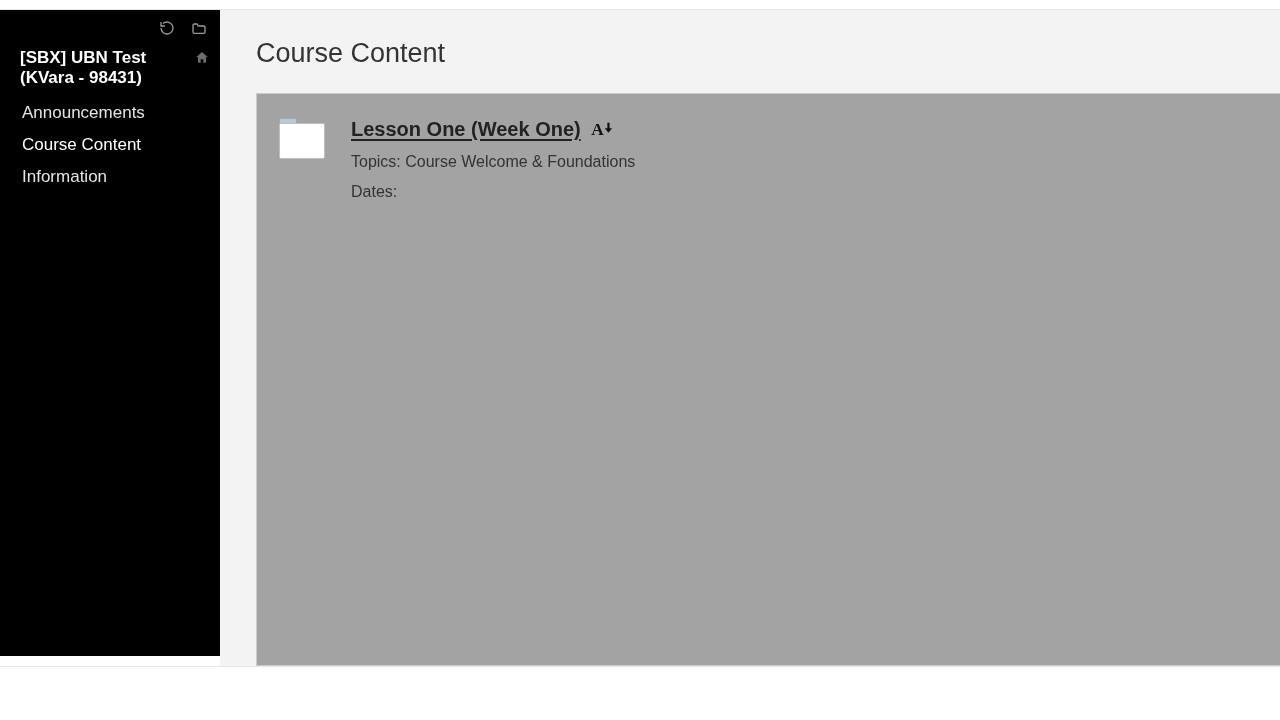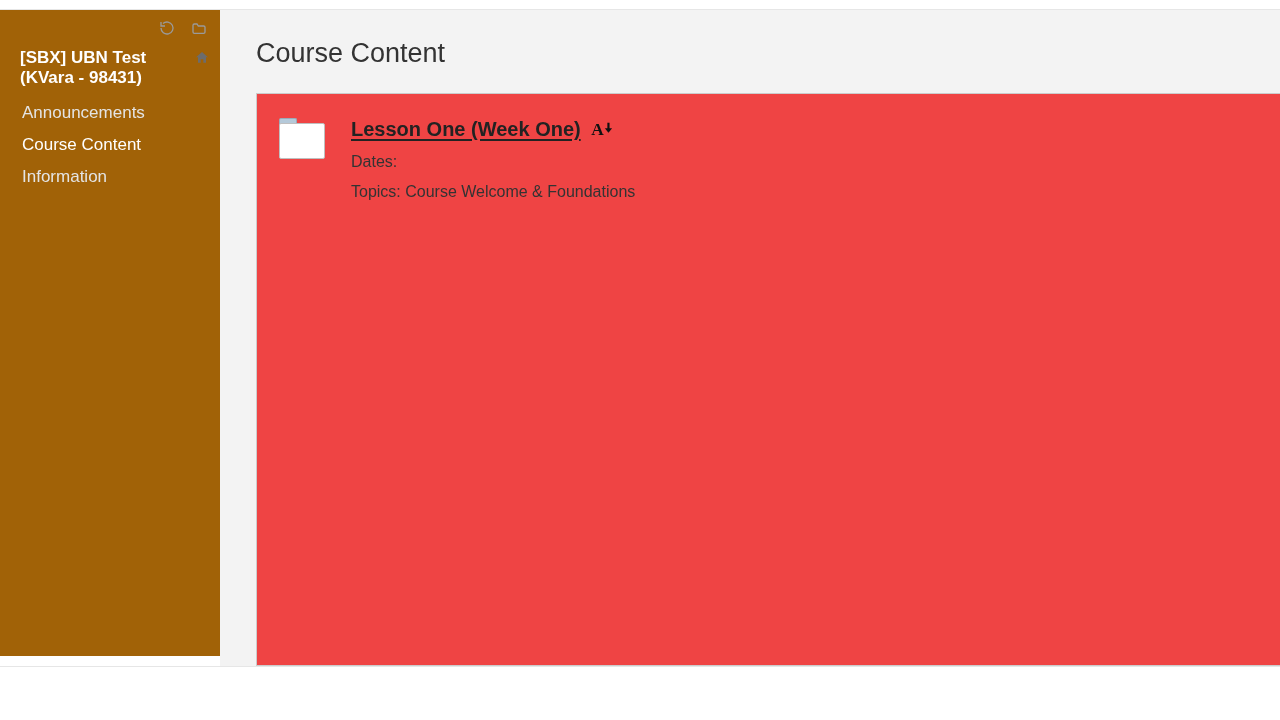--- a/index.html
+++ b/index.html
@@ -4,39 +4,39 @@
 <style>
   * { box-sizing: border-box; margin: 0; padding: 0; }
   html, body { height: 100%; font-family: "Helvetica Neue", Arial, sans-serif; }
   body { display: flex; flex-direction: column; width: 1280px; height: 720px; overflow: hidden; background: #fff; }
 
   .topstrip { height: 10px; background: #fff; border-bottom: 1px solid #e6e6e6; box-shadow: 0 1px 2px rgba(0,0,0,0.05); }
 
   .shell { flex: 1; display: flex; min-height: 0; }
 
   
-  .sidebar { width: 220px; background: #a16207; color: #fff; display: flex; flex-direction: column; height: 646px; }
+  .sidebar { width: 220px; background: #000000; color: #fff; display: flex; flex-direction: column; height: 646px; }
   .sb-tools { display: flex; justify-content: flex-end; align-items: center; gap: 14px; padding: 8px 12px 4px 12px; height: 32px; }
   .sb-tools .tool { width: 18px; height: 18px; display: inline-flex; align-items: center; justify-content: center; color: #9a9a9a; cursor: pointer; }
   .sb-tools .tool svg { display: block; }
 
   .sb-course { display: flex; align-items: flex-start; padding: 6px 10px 8px 20px; gap: 8px; }
   .sb-course .title { flex: 1; font-weight: 700; font-size: 17px; line-height: 1.2; color: #fff; }
   .sb-course .home { color: #6c6c6c; margin-top: 2px; }
   .sb-course .home svg { display:block; }
 
   .sb-nav { list-style: none; }
   .sb-nav li { padding: 6px 10px 6px 22px; font-size: 17px; color: #e4e4e4; cursor: pointer; }
   .sb-nav li.active { color: #fff; }
 
   
   .main { flex: 1; background: #f3f3f3; display: flex; flex-direction: column; min-width: 0; }
   .page-title { font-size: 27px; font-weight: 400; color: #333; padding: 28px 0 24px 36px; }
 
-  .panel { background: #ef4444; border: 1px solid #ccc; border-right: none; margin-left: 36px; flex: 1; min-height: 0; padding: 22px 22px; height: 498px; }
+  .panel { background: #a3a3a3; border: 1px solid #ccc; border-right: none; margin-left: 36px; flex: 1; min-height: 0; padding: 22px 22px; height: 498px; }
 
   .item { display: flex; align-items: flex-start; gap: 26px; }
 
   .folder-icon { width: 46px; height: 46px; margin-top: 2px; }
   .folder-icon .tab { width: 18px; height: 6px; background: #b5c9d9; border: 1px solid #9aaab8; border-bottom: none; border-radius: 2px 2px 0 0; }
   .folder-icon .body { width: 46px; height: 36px; background: #fff; border: 1px solid #bfbfbf; margin-top: -1px; border-radius: 2px; }
 
   .item-body { padding-top: 2px; }
   .item-title { display: flex; align-items: center; gap: 10px; }
   .item-title a { font-size: 20px; font-weight: 700; color: #222; text-decoration: underline; text-underline-offset: 3px; }
@@ -99,25 +99,25 @@
           <div class="item-title">
             <a href="#">Lesson One (Week One)</a>
             <span class="ally" title="Alternative formats">
               <svg width="24" height="20" viewBox="0 0 26 22">
                 <text x="0" y="17" font-family="Georgia, 'Times New Roman', serif" font-weight="700" font-size="19" fill="#111">A</text>
                 <path d="M19 3 v9" stroke="#111" stroke-width="2.4" fill="none"></path>
                 <path d="M15 9 l4 5 l4 -5 z" fill="#111"></path>
               </svg>
             </span>
           </div>
+          <div class="item-meta">Topics: Course Welcome &amp; Foundations</div>
           <div class="item-meta">
             <span>Dates:</span>
             <span></span>
           </div>
-          <div class="item-meta">Topics: Course Welcome &amp; Foundations</div>
         </div>
       </div>
     </section>
   </main>
 
 </div>
 
 <div class="below"></div>
 
 </body></html>

